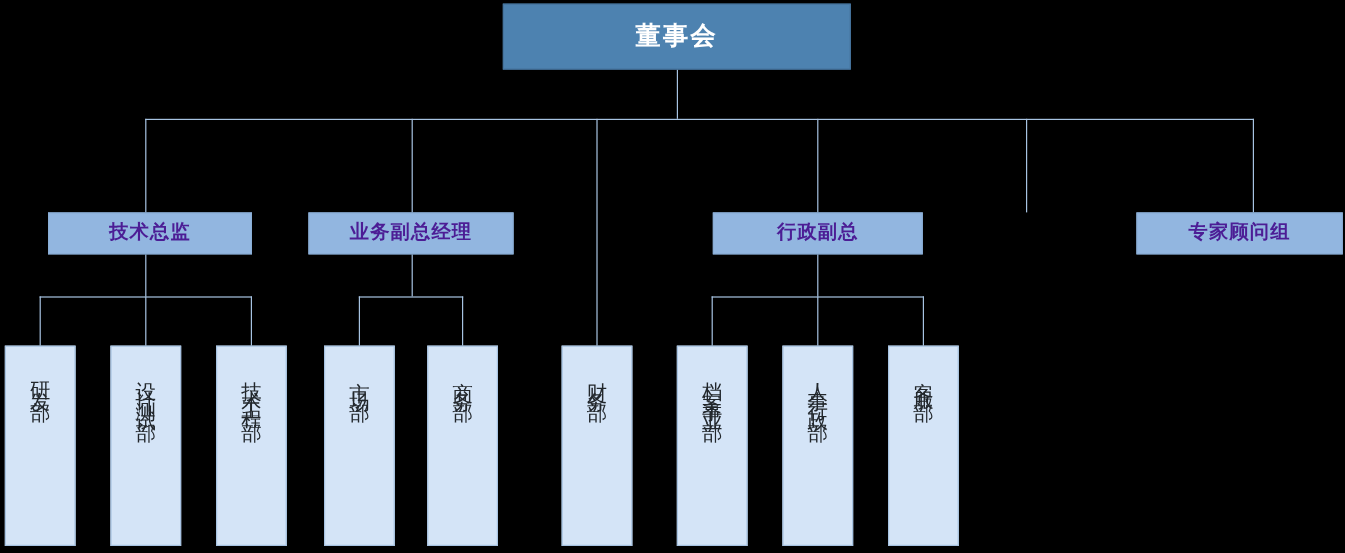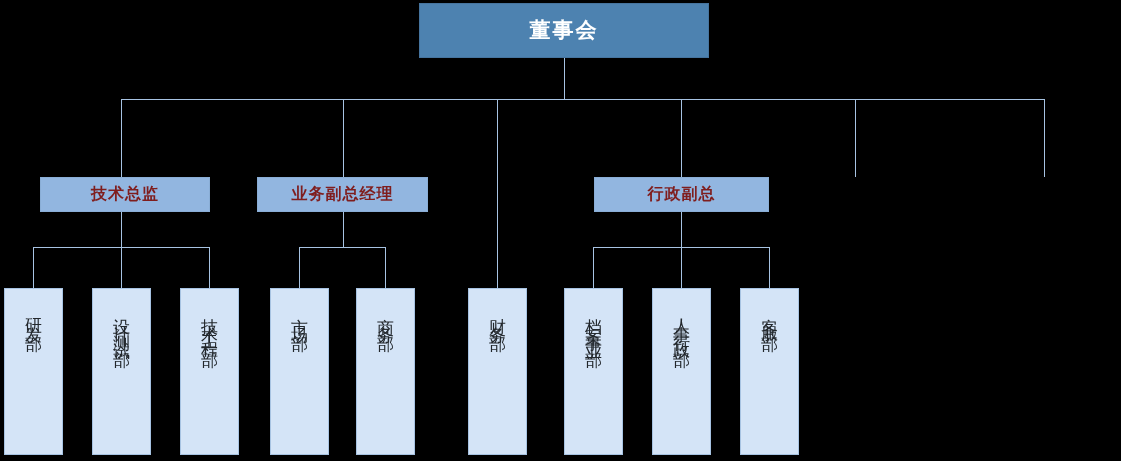--- a/index.html
+++ b/index.html
@@ -36,21 +36,21 @@
     border: 1px solid #46749e;
     color: #ffffff;
     font-size: 21px;
     font-weight: bold;
   }
   .lvl-root .node-label { letter-spacing: 2px; }
   
   .lvl-div {
     background: #92b6e0;
     border: 1px solid #8aaed6;
-    color: #7f1d1d;
+    color: #4c1d95;
     font-size: 16px;
     font-weight: bold;
   }
   
   .lvl-dept {
     background: #d4e4f7;
     border: 1px solid #a7c3e2;
     color: #22272c;
     font-size: 17px;
     font-weight: normal;
@@ -113,20 +113,23 @@
 
   <div class="node lvl-div" style="left:40px; top:177px; width:170px; height:35px;">
     <span class="node-label">技术总监</span>
   </div>
   <div class="node lvl-div" style="left:594px; top:177px; width:175px; height:35px;">
     <span class="node-label">行政副总</span>
   </div>
   <div class="node lvl-div" style="left:257px; top:177px; width:171px; height:35px;">
     <span class="node-label">业务副总经理</span>
   </div>
+  <div class="node lvl-div" style="left:947px; top:177px; width:172px; height:35px;">
+    <span class="node-label">专家顾问组</span>
+  </div>
 
   <div class="node lvl-dept" style="left:4px; top:288px; width:59px; height:167px;">
     <span class="node-label">研发部</span>
   </div>
   <div class="node lvl-dept" style="left:92px; top:288px; width:59px; height:167px;">
     <span class="node-label">设计测试部</span>
   </div>
   <div class="node lvl-dept" style="left:180px; top:288px; width:59px; height:167px;">
     <span class="node-label">技术工程部</span>
   </div>

